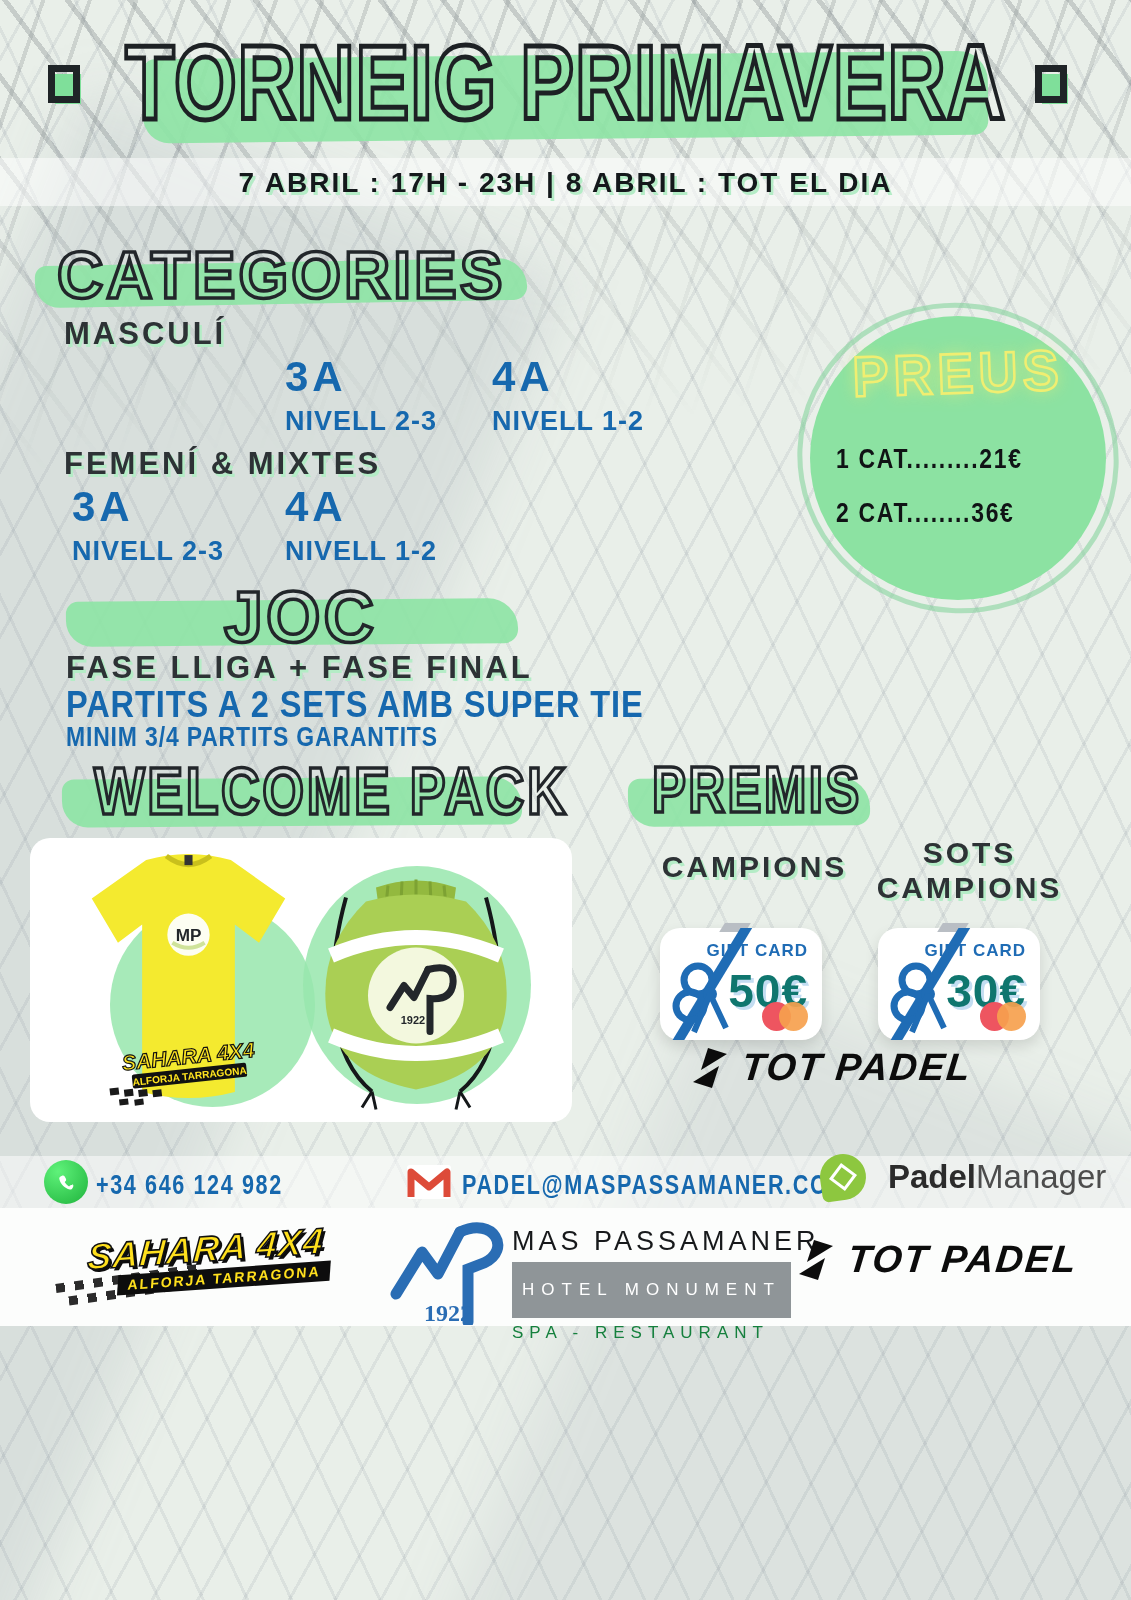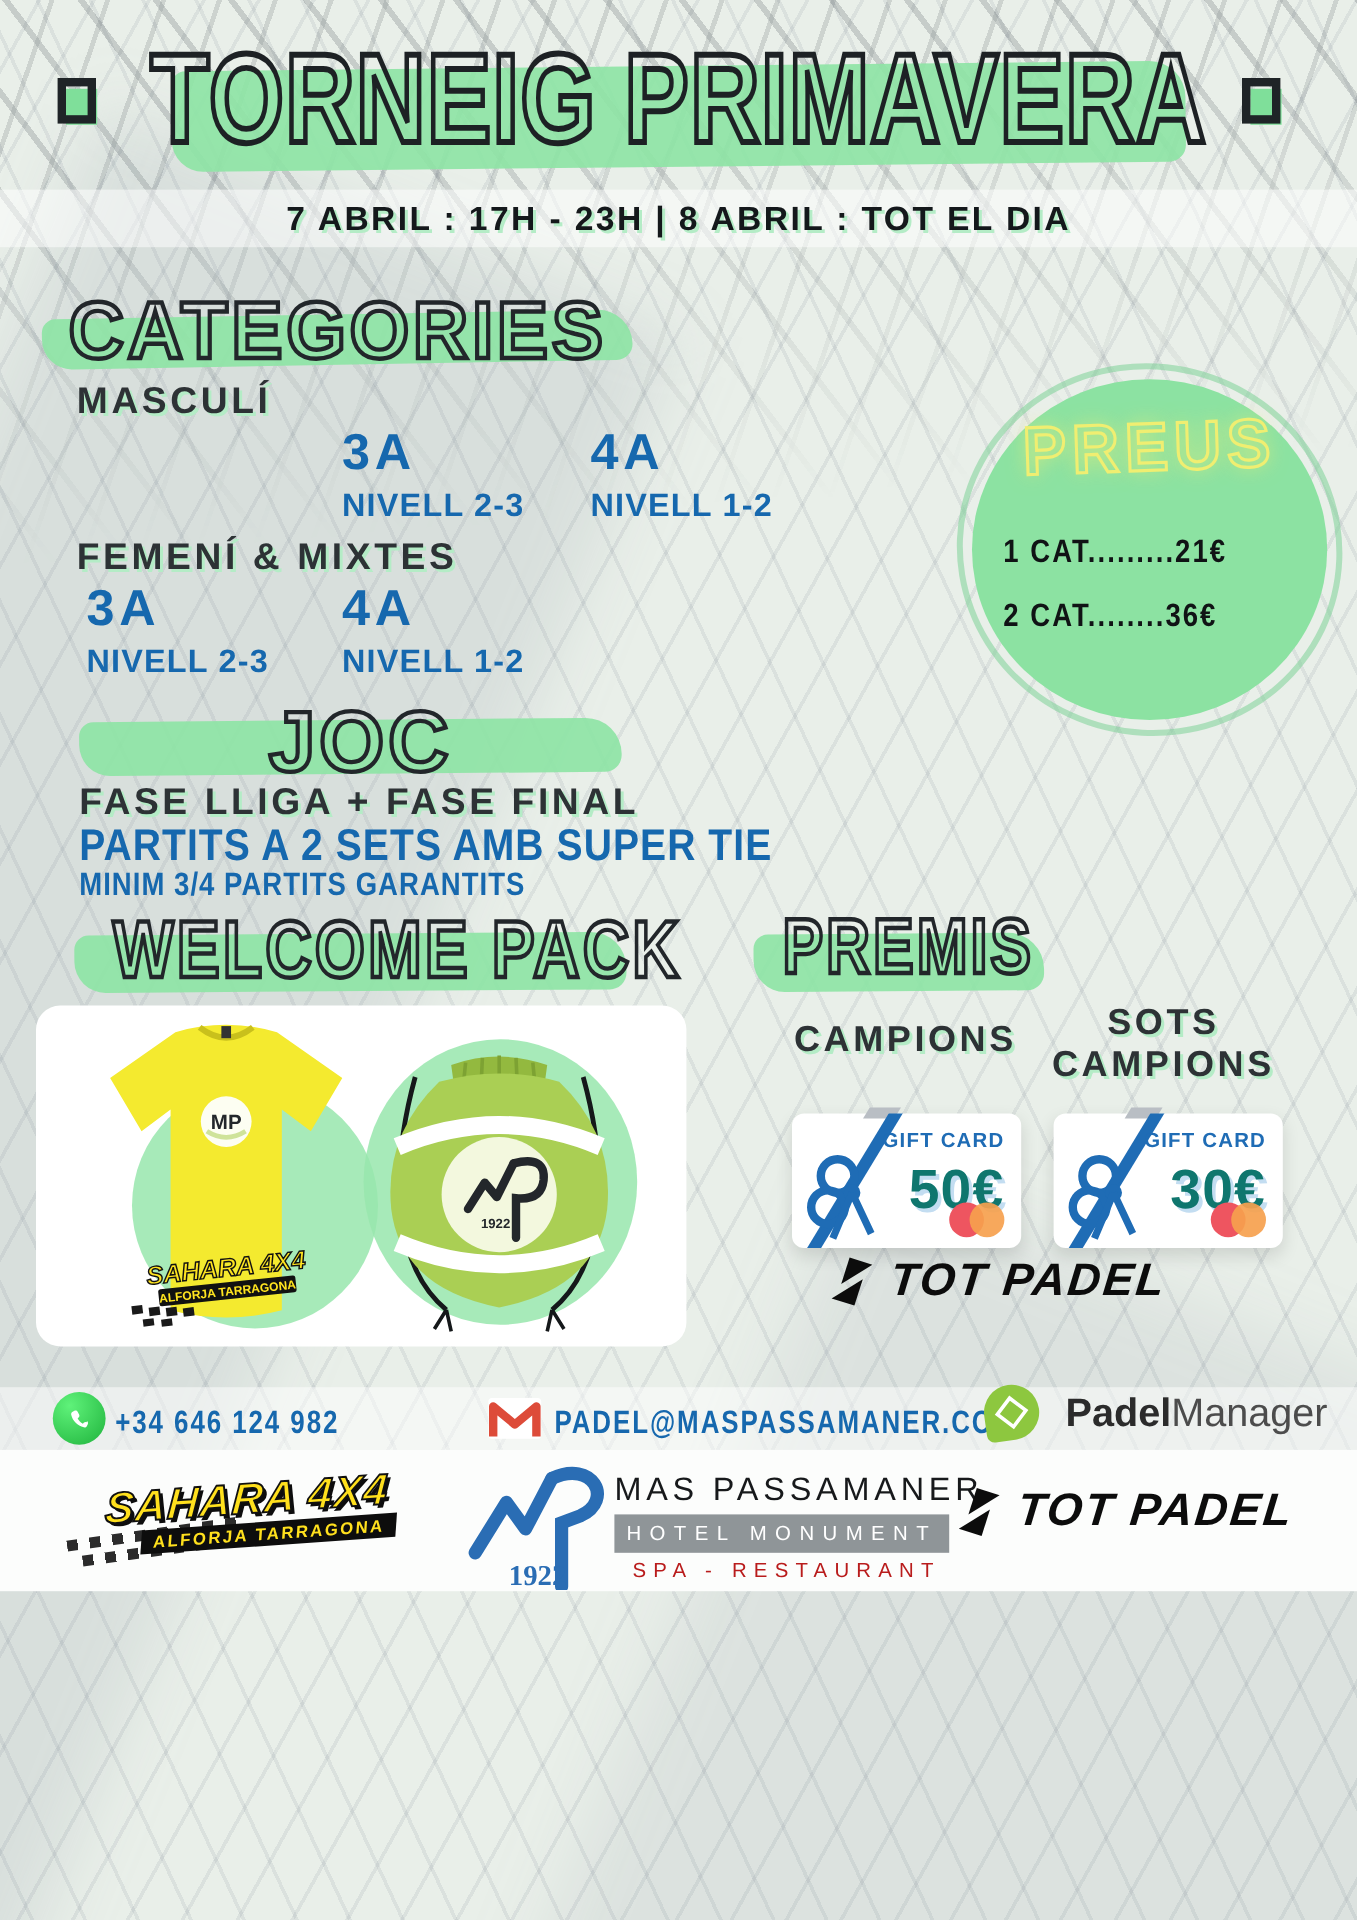--- a/index.html
+++ b/index.html
@@ -71,21 +71,21 @@
   
   .wp-panel{left:30px;top:838px;width:542px;height:284px;background:#ffffff;border-radius:20px;}
   .wp-circle{position:absolute;border-radius:50%;background:#98e6ad;opacity:.85;}
   .wp-c1{left:110px;top:902px;width:205px;height:205px;}
   .wp-c2{left:303px;top:866px;width:228px;height:238px;}
   .tshirt-svg{left:86px;top:846px;}
   .bag-svg{left:306px;top:856px;}
   
   .campions{left:642px;top:850px;width:225px;text-align:center;font-size:30px;letter-spacing:3px;}
   .sots{left:852px;top:836px;width:235px;text-align:center;font-size:30px;letter-spacing:3px;line-height:1.15;}
-  .gift-card{position:absolute;width:191px;height:112px;background:#fff;border-radius:10px;
+  .gift-card{position:absolute;width:162px;height:112px;background:#fff;border-radius:20px;
     box-shadow:0 6px 14px rgba(0,0,0,.12);}
   .gc1{left:660px;top:928px;} .gc2{left:878px;top:928px;}
   .card-notch{position:absolute;top:-5px;left:62px;width:26px;height:9px;background:#b9bec4;transform:skewX(-32deg);}
   .ribbon-svg{position:absolute;left:0;top:0;}
   .gift-label{position:absolute;right:14px;top:13px;color:#1f6cb5;font-weight:700;font-size:17px;letter-spacing:1px;}
   .gift-amount{position:absolute;right:14px;top:36px;color:#0f766e;font-weight:700;font-size:46px;
     text-shadow:3px 3px 0 #c3ddf1;letter-spacing:1px;}
   .mc{position:absolute;right:12px;bottom:8px;width:48px;height:30px;}
   .mc i{position:absolute;top:0;width:29px;height:29px;border-radius:50%;}
   .mc .red{left:0;background:#ee5560;} .mc .org{left:17px;background:#f6a14e;opacity:.92;}
@@ -117,22 +117,22 @@
     transform:skewX(-8deg);white-space:nowrap;}
   .sahara-strip{margin-top:-1px;margin-left:28px;background:#0d0d0d;color:#ffe01d;font-size:14px;font-weight:700;
     text-align:center;padding:2px 10px;letter-spacing:2px;transform:skewX(-8deg);width:fit-content;white-space:nowrap;}
   .tracks{position:absolute;left:-34px;top:40px;width:150px;height:9px;opacity:.9;transform:rotate(-4deg);
     background:repeating-linear-gradient(90deg,#141414 0 9px,transparent 9px 19px);}
   .tracks2{top:52px;left:-22px;width:190px;}
   .mp-logo{left:388px;top:1210px;}
   .mp-text{left:512px;top:1226px;}
   .mp-name{font-size:27px;color:#17191b;letter-spacing:4px;font-weight:400;white-space:nowrap;}
   .mp-hotel{margin-top:5px;background:#8f9598;color:#fff;letter-spacing:7px;font-size:17px;
-    padding:6px 10px;font-weight:400;width:fit-content;white-space:nowrap;}
-  .mp-spa{margin-top:5px;font-size:17px;letter-spacing:6px;color:#b91c1c;font-weight:400;white-space:nowrap;margin-left:15px;}
+    padding:18px 10px;font-weight:400;width:fit-content;white-space:nowrap;}
+  .mp-spa{margin-top:5px;font-size:17px;letter-spacing:6px;color:#15803d;font-weight:400;white-space:nowrap;}
 </style>
 </head>
 <body>
 
 <div class="poster">
 
   <div class="net-layer"></div>
   <div class="net-strong"></div>
   <div class="shade-a"></div>
   <div class="shade-b"></div>

